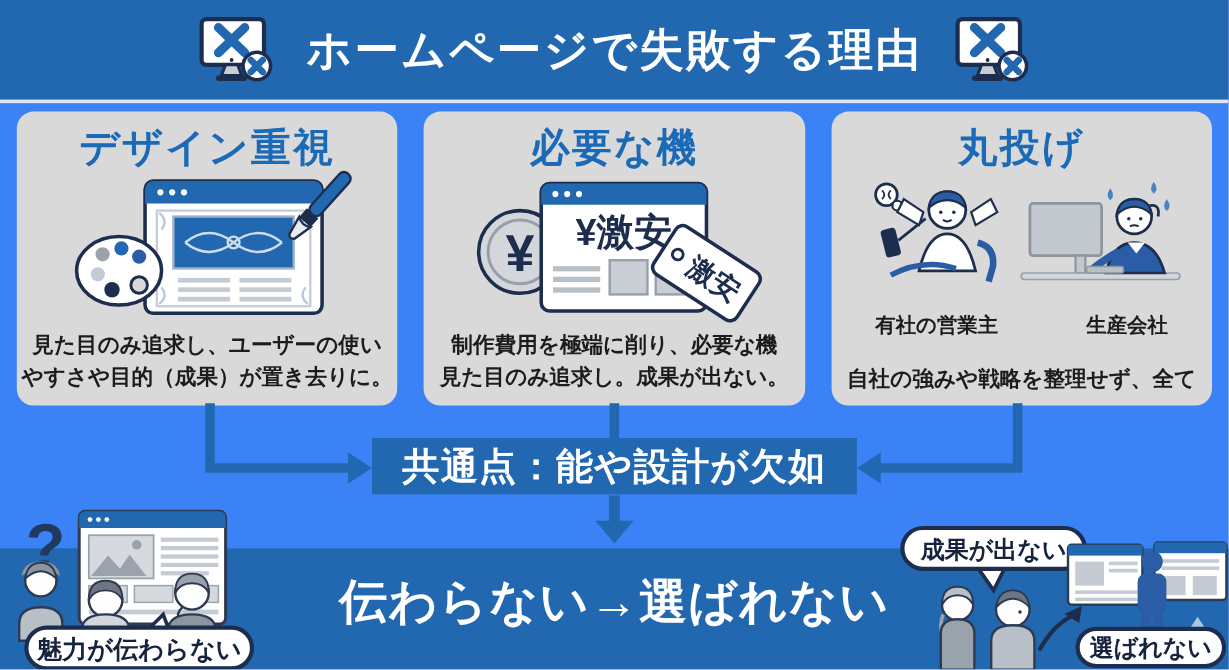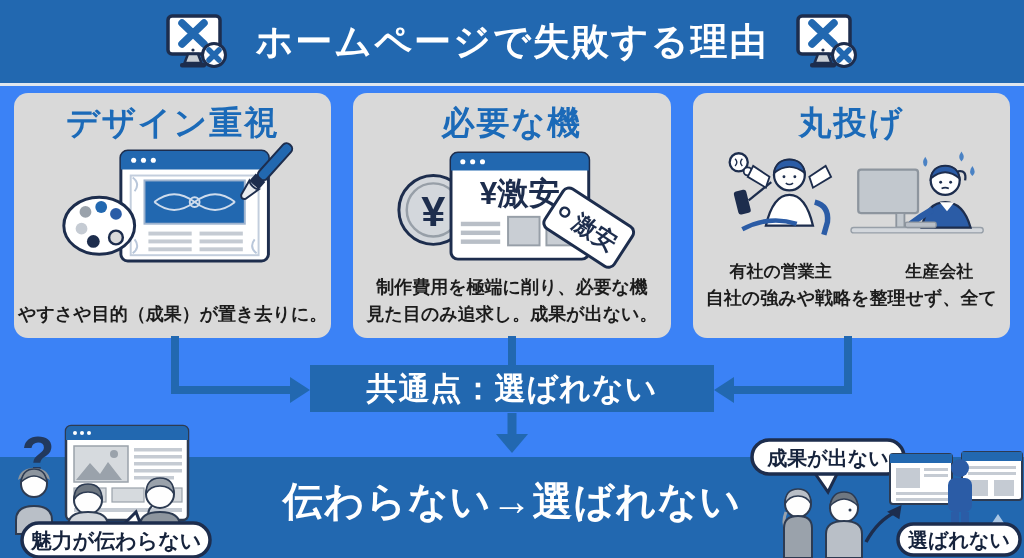--- a/index.html
+++ b/index.html
@@ -13,21 +13,21 @@
   
   .cards{position:absolute;left:14px;top:93px;width:996px;height:245px;display:flex;gap:22px;}
   .card{flex:1 1 0;background:#d9d9d9;border-radius:14px;display:flex;flex-direction:column;align-items:center;box-sizing:border-box;padding-top:8px;}
   .card-title{color:#1b6ab8;font-weight:bold;font-size:33px;letter-spacing:2px;line-height:1.2;margin-top:2px;}
   .card-illu{height:122px;margin-top:3px;display:flex;align-items:center;justify-content:center;}
   .card-illu svg{overflow:visible;}
   .card-illu.short{height:96px;}
   .card-labels{display:flex;width:100%;justify-content:space-around;margin-top:18px;}
   .card-label{font-size:17px;font-weight:bold;color:#1c1c1c;}
   .card-desc{margin-top:6px;text-align:center;font-size:18px;font-weight:bold;color:#1c1c1c;line-height:1.5;}
-  .card-desc.tight{margin-top:2px;}
+  .card-desc.tight{margin-top:20px;}
   
   .connectors{position:absolute;left:0;top:333px;width:1024px;height:124px;pointer-events:none;}
   .common-box{position:absolute;left:310px;top:365px;width:404px;height:47px;background:#2268b0;
               display:flex;align-items:center;justify-content:center;}
   .common-box-text{color:#fff;font-weight:bold;font-size:31px;letter-spacing:1px;white-space:nowrap;}
   
   .bottom-band{position:absolute;left:0;top:457px;width:1024px;height:101px;background:#2268b0;}
   .bottom-main-text{position:absolute;left:50%;top:474px;transform:translateX(-50%);
                     color:#fff;font-weight:bold;font-size:40px;letter-spacing:1px;white-space:nowrap;z-index:3;}
   .illu-bl{position:absolute;left:8px;top:422px;width:230px;height:136px;z-index:4;}
@@ -91,21 +91,21 @@
           <circle cx="34" cy="96" r="6.5" fill="#1d2d4d"></circle>
           <circle cx="57" cy="92" r="7" fill="#d9d9d9" stroke="#1d2d4d" stroke-width="2.5"></circle>
           <g transform="translate(198,38) rotate(42)">
             <rect x="-5.5" y="-54" width="11" height="46" rx="5" fill="#2268b0" stroke="#1d2d4d" stroke-width="2"></rect>
             <rect x="-6.5" y="-9" width="13" height="10" fill="#1d2d4d"></rect>
             <path d="M-6.5 1 q6.5 4 13 0 L3 17 q-3 4 -6 0 Z" fill="#e9ebee" stroke="#1d2d4d" stroke-width="2"></path>
           </g>
         </svg>
       </div>
       <div class="card-desc">
-        <br>
+        <span>見た目のみ追求し、ユーザーの使い</span><br>
         <span>やすさや目的（成果）が置き去りに。</span>
       </div>
     </div>
 
     <div class="card">
       <div class="card-title">必要な機</div>
       <div class="card-illu">
         <svg width="238" height="120" viewBox="0 0 240 122">
           <circle cx="40" cy="64" r="35" fill="#d3d7dc" stroke="#1d2d4d" stroke-width="3"></circle>
           <circle cx="40" cy="64" r="27" fill="none" stroke="#979fa8" stroke-width="2.5"></circle>
@@ -189,21 +189,21 @@
     <path d="M175 3 V57 H292" fill="none" stroke="#2268b0" stroke-width="8"></path>
     <polygon points="290,44 290,70 310,57" fill="#2268b0"></polygon>
     <path d="M512 3 V33" fill="none" stroke="#2268b0" stroke-width="8"></path>
     <path d="M848 3 V57 H732" fill="none" stroke="#2268b0" stroke-width="8"></path>
     <polygon points="734,44 734,70 714,57" fill="#2268b0"></polygon>
     <path d="M512 80 V103" fill="none" stroke="#2268b0" stroke-width="9"></path>
     <polygon points="496,101 528,101 512,120" fill="#2268b0"></polygon>
   </svg>
 
   <div class="common-box">
-    <span class="common-box-text">共通点：選ばれない</span>
+    <span class="common-box-text">共通点：能や設計が欠如</span>
   </div>
 
   <div class="bottom-band"></div>
   <div class="bottom-main-text">伝わらない→選ばれない</div>
 
   <svg class="illu-bl" viewBox="0 0 230 136">
     <rect x="58" y="4" width="122" height="94" rx="5" fill="#fff" stroke="#2d3b52" stroke-width="2.5"></rect>
     <path d="M58 9 a5 5 0 0 1 5 -5 h112 a5 5 0 0 1 5 5 v9 h-122 Z" fill="#2268b0"></path>
     <circle cx="67" cy="11" r="2" fill="#fff"></circle>
       <circle cx="74" cy="11" r="2" fill="#fff"></circle>

